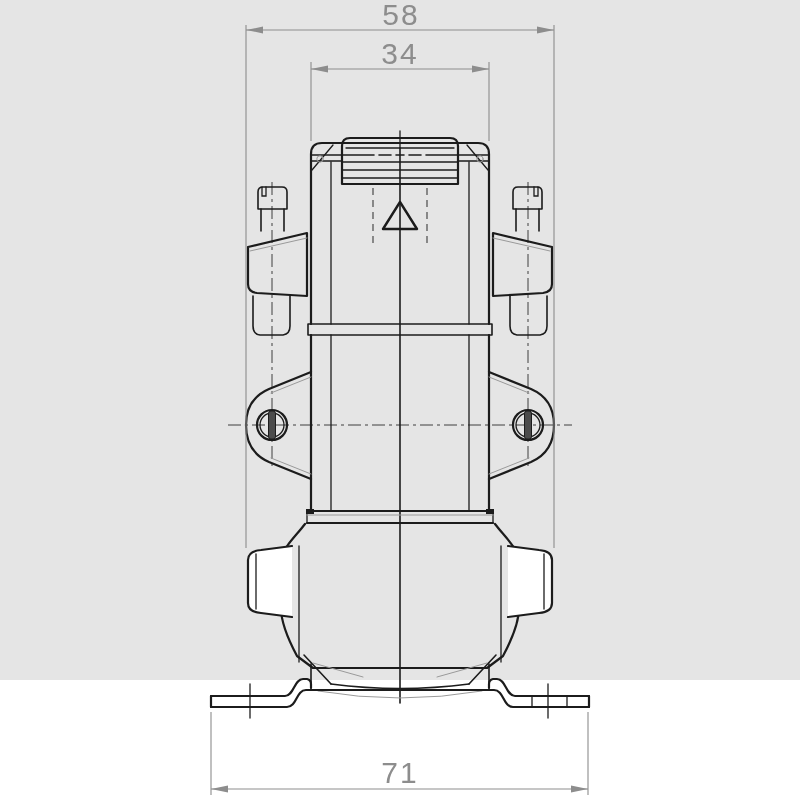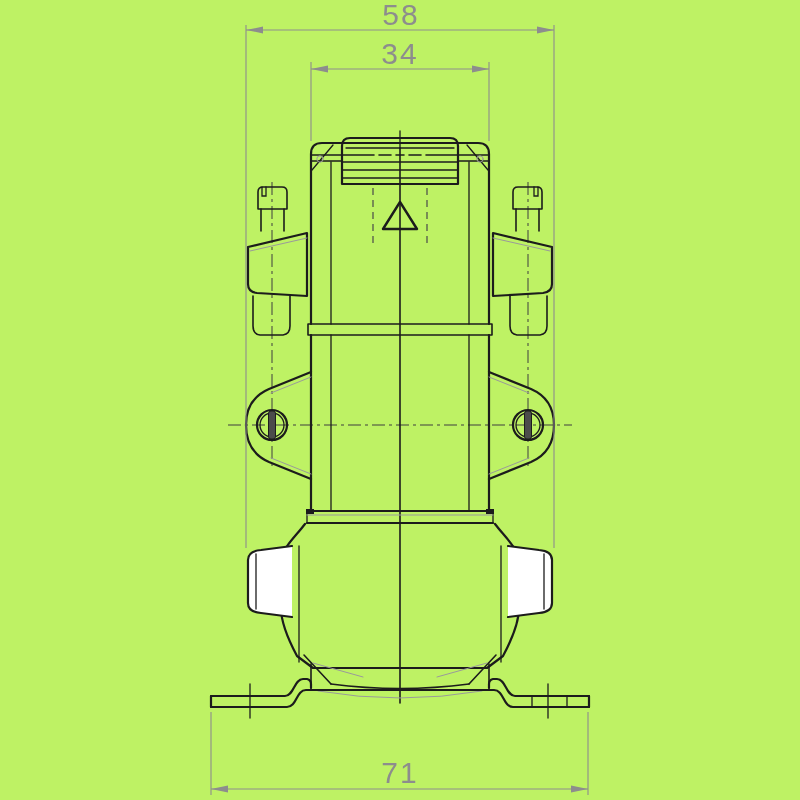--- a/index.html
+++ b/index.html
@@ -5,23 +5,23 @@
   html, body {
     margin: 0;
     padding: 0;
     background: #ffffff;
     width: 800px;
     height: 800px;
     overflow: hidden;
   }
   .drawing-stage {
     width: 800px;
-    height: 800px;
+    height: 680px;
     position: relative;
-    background: #bef264;
+    background: #e5e5e5;
   }
   svg { display: block; }
   
   .obj   { stroke: #1c1c1c; fill: none; stroke-width: 2.2; stroke-linecap: round; stroke-linejoin: round; }
   .obj-m { stroke: #1c1c1c; fill: none; stroke-width: 1.6; stroke-linecap: round; stroke-linejoin: round; }
   .obj-t { stroke: #1c1c1c; fill: none; stroke-width: 1.3; stroke-linecap: round; }
   .thin  { stroke: #9a9a9a; fill: none; stroke-width: 1;   stroke-linecap: round; }
   .hid   { stroke: #4a4a4a; fill: none; stroke-width: 1.2; stroke-dasharray: 7 5; }
   .cl    { stroke: #3f3f3f; fill: none; stroke-width: 1;   stroke-dasharray: 13 4 3 4; }
   .dim   { stroke: #8d8d8d; fill: none; stroke-width: 1.1; }

